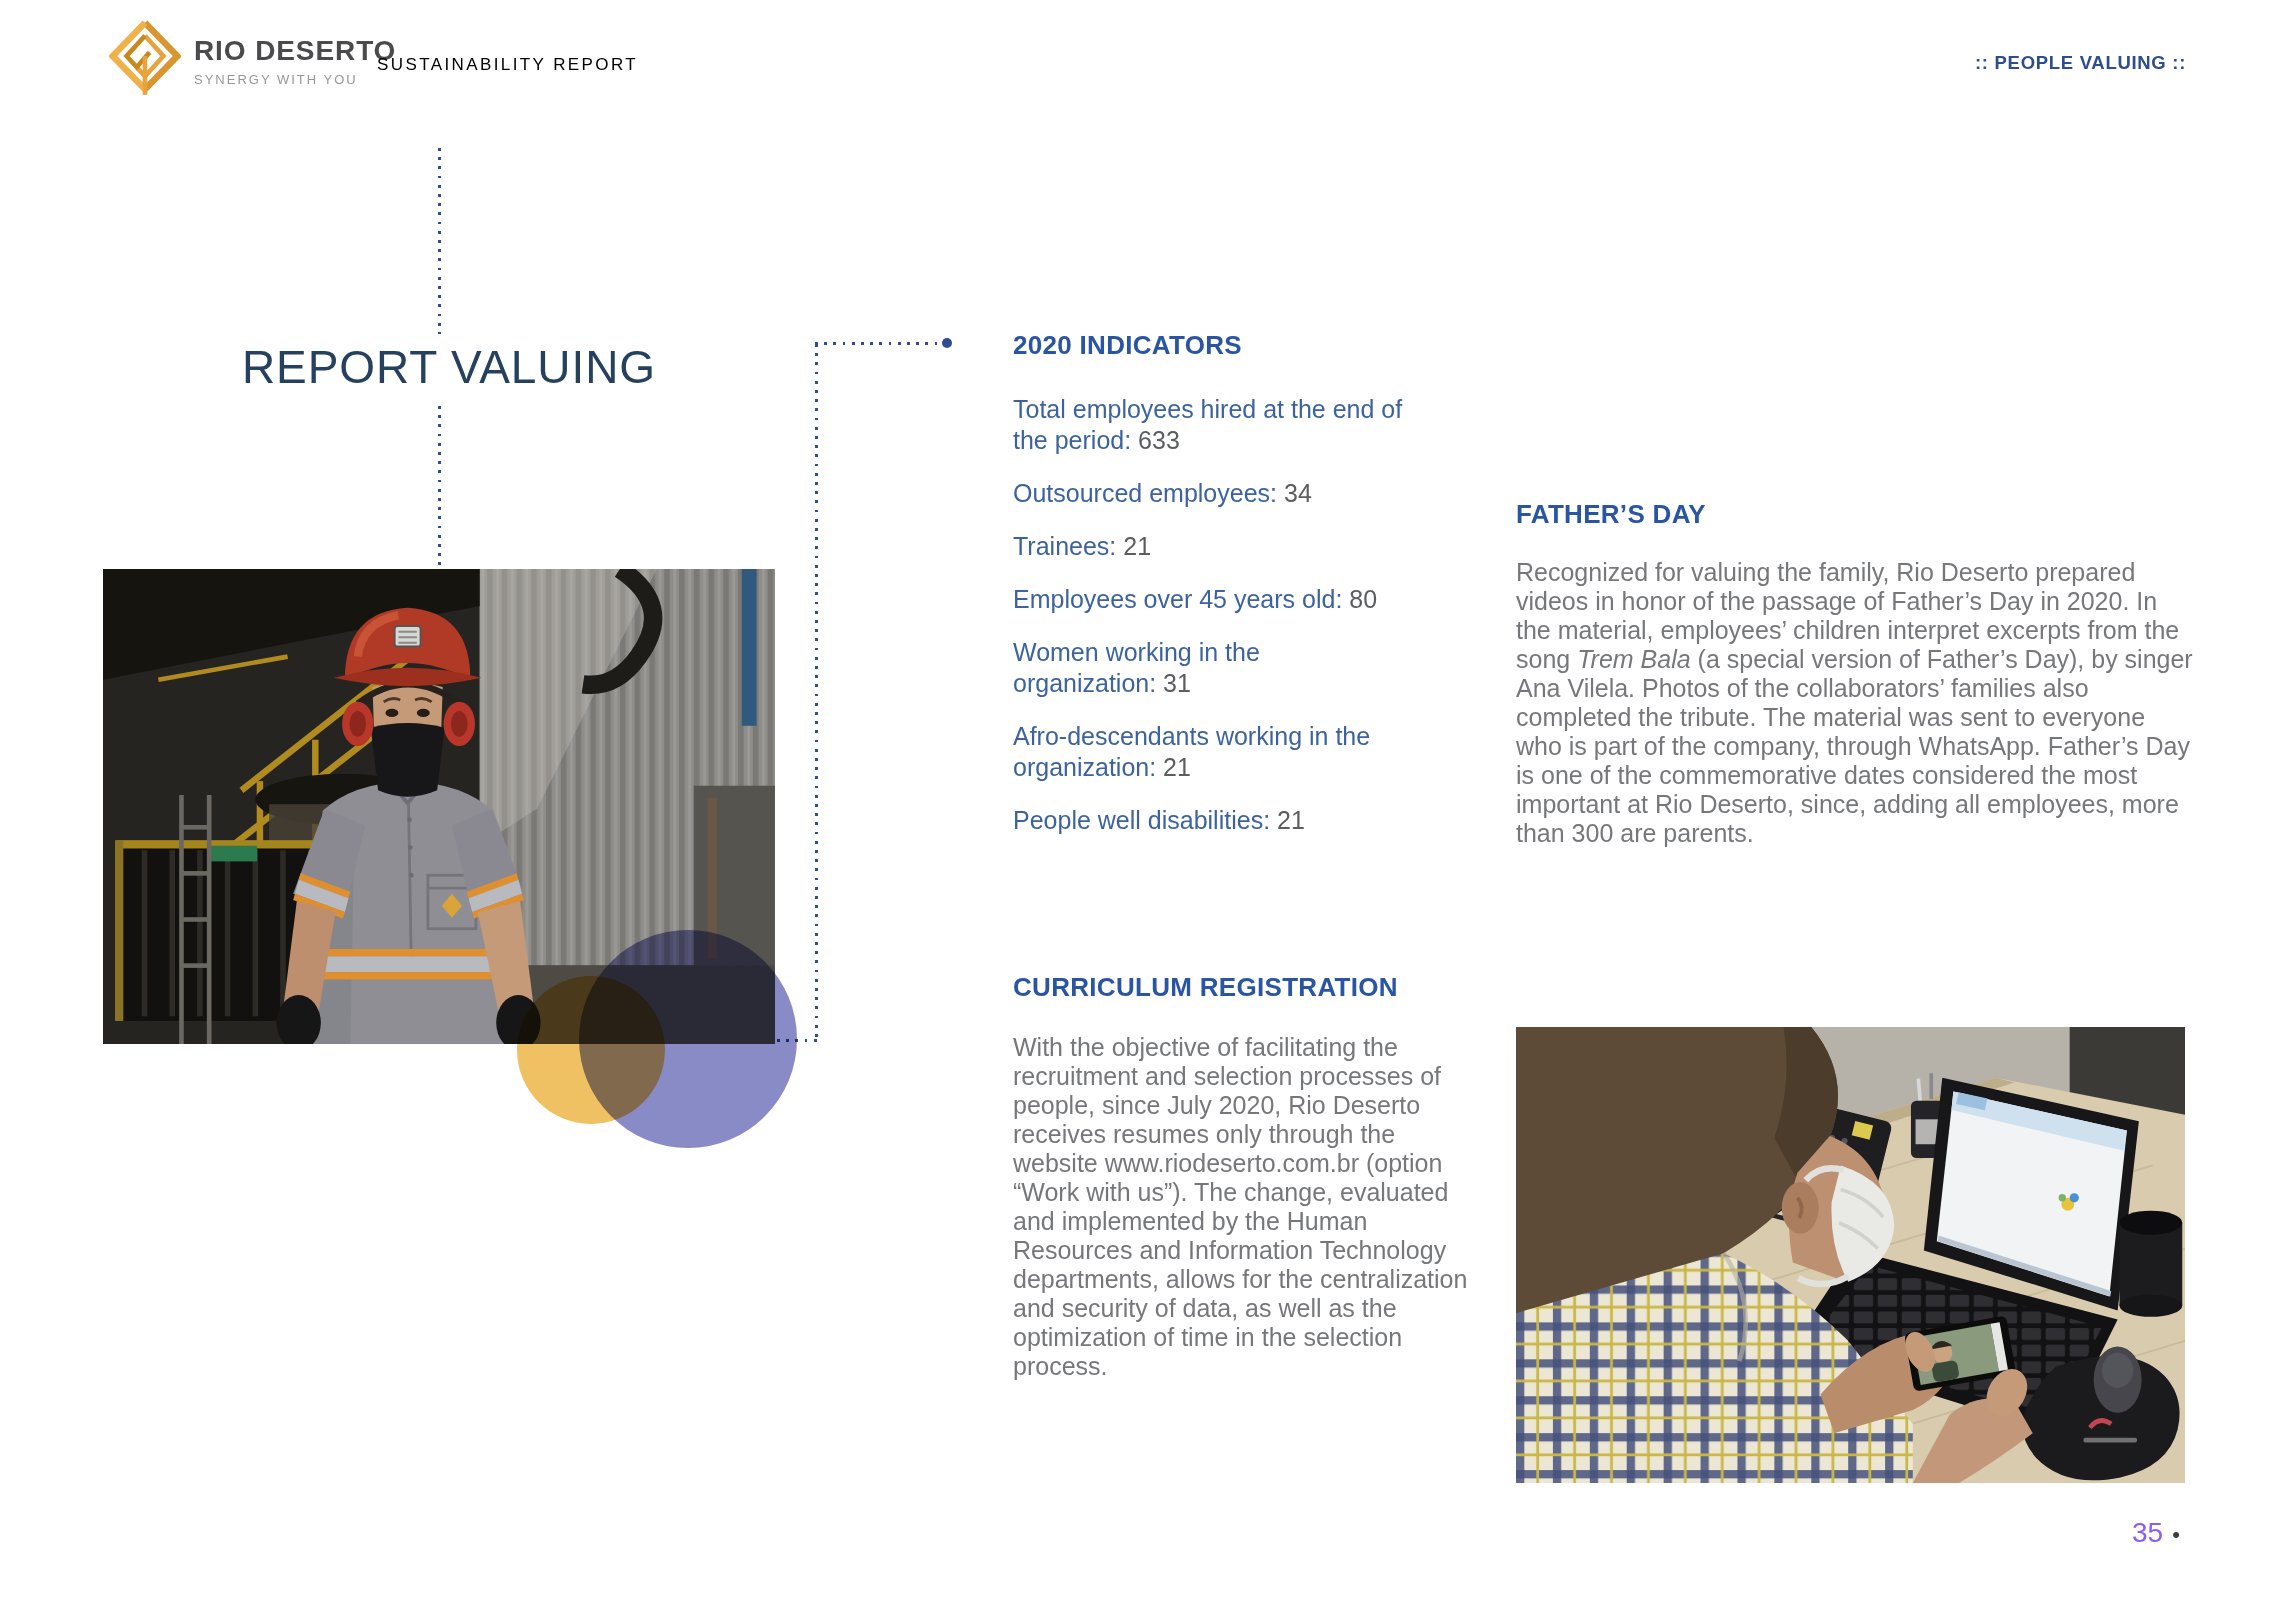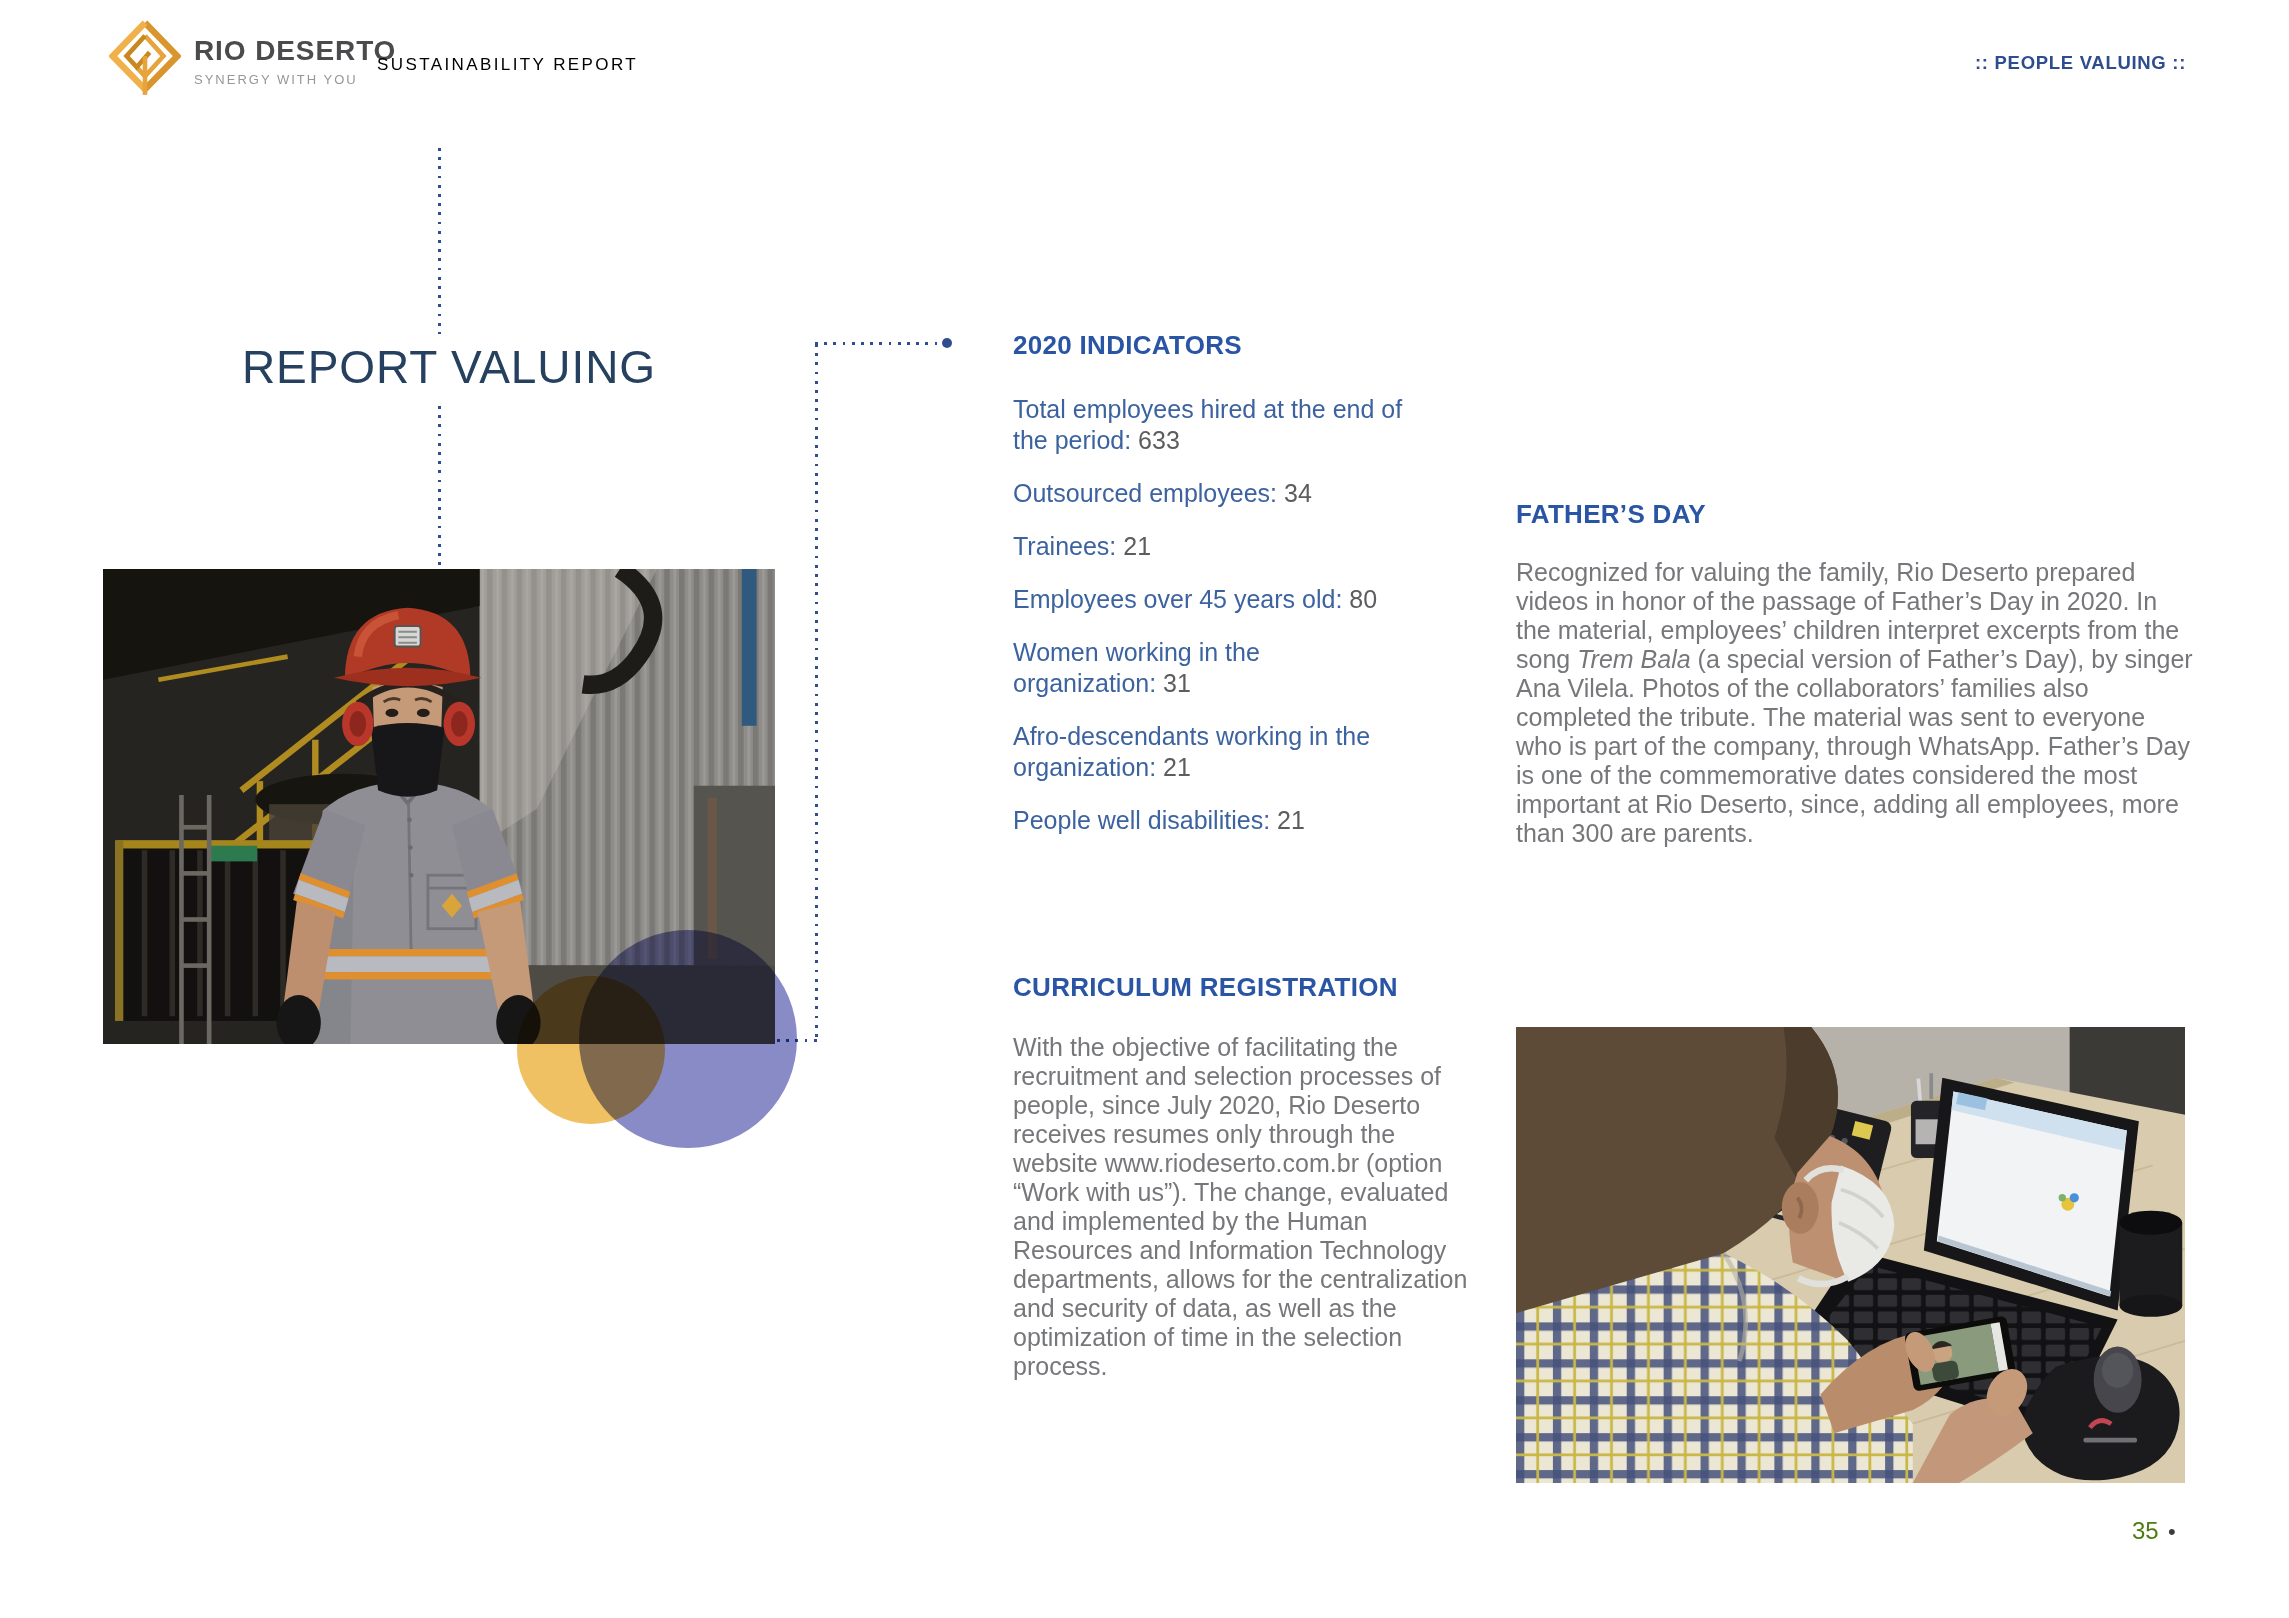--- a/index.html
+++ b/index.html
@@ -32,21 +32,21 @@
   .it{font-style:italic;}
 
   
   figure{margin:0;}
   .photo{display:block;}
 
   
   .blend-circle{border-radius:50%;mix-blend-mode:multiply;}
 
   
-  .page-number{font-size:24px;color:#4d7c0f;margin-top:9px;}
+  .page-number{font-size:28px;color:#8b5cf6;margin-top:9px;}
   .page-bullet{color:#3d3d3f;margin-left:9.2px;font-size:22px;}
 </style>
 </head>
 <body>
 
 <div class="abs" style="left:109px;top:18.5px;display:flex;align-items:center;">
   <span style="display:block;width:72px;height:76px;">
     <svg width="72" height="76" viewBox="0 0 78 82">
       <path d="M39,4 L74,40 L39,76" fill="none" stroke="#D9952E" stroke-width="7" stroke-linejoin="miter"></path>
       <path d="M39,4 L4,40 L39,76" fill="none" stroke="#F0B04A" stroke-width="7" stroke-linejoin="miter"></path>

